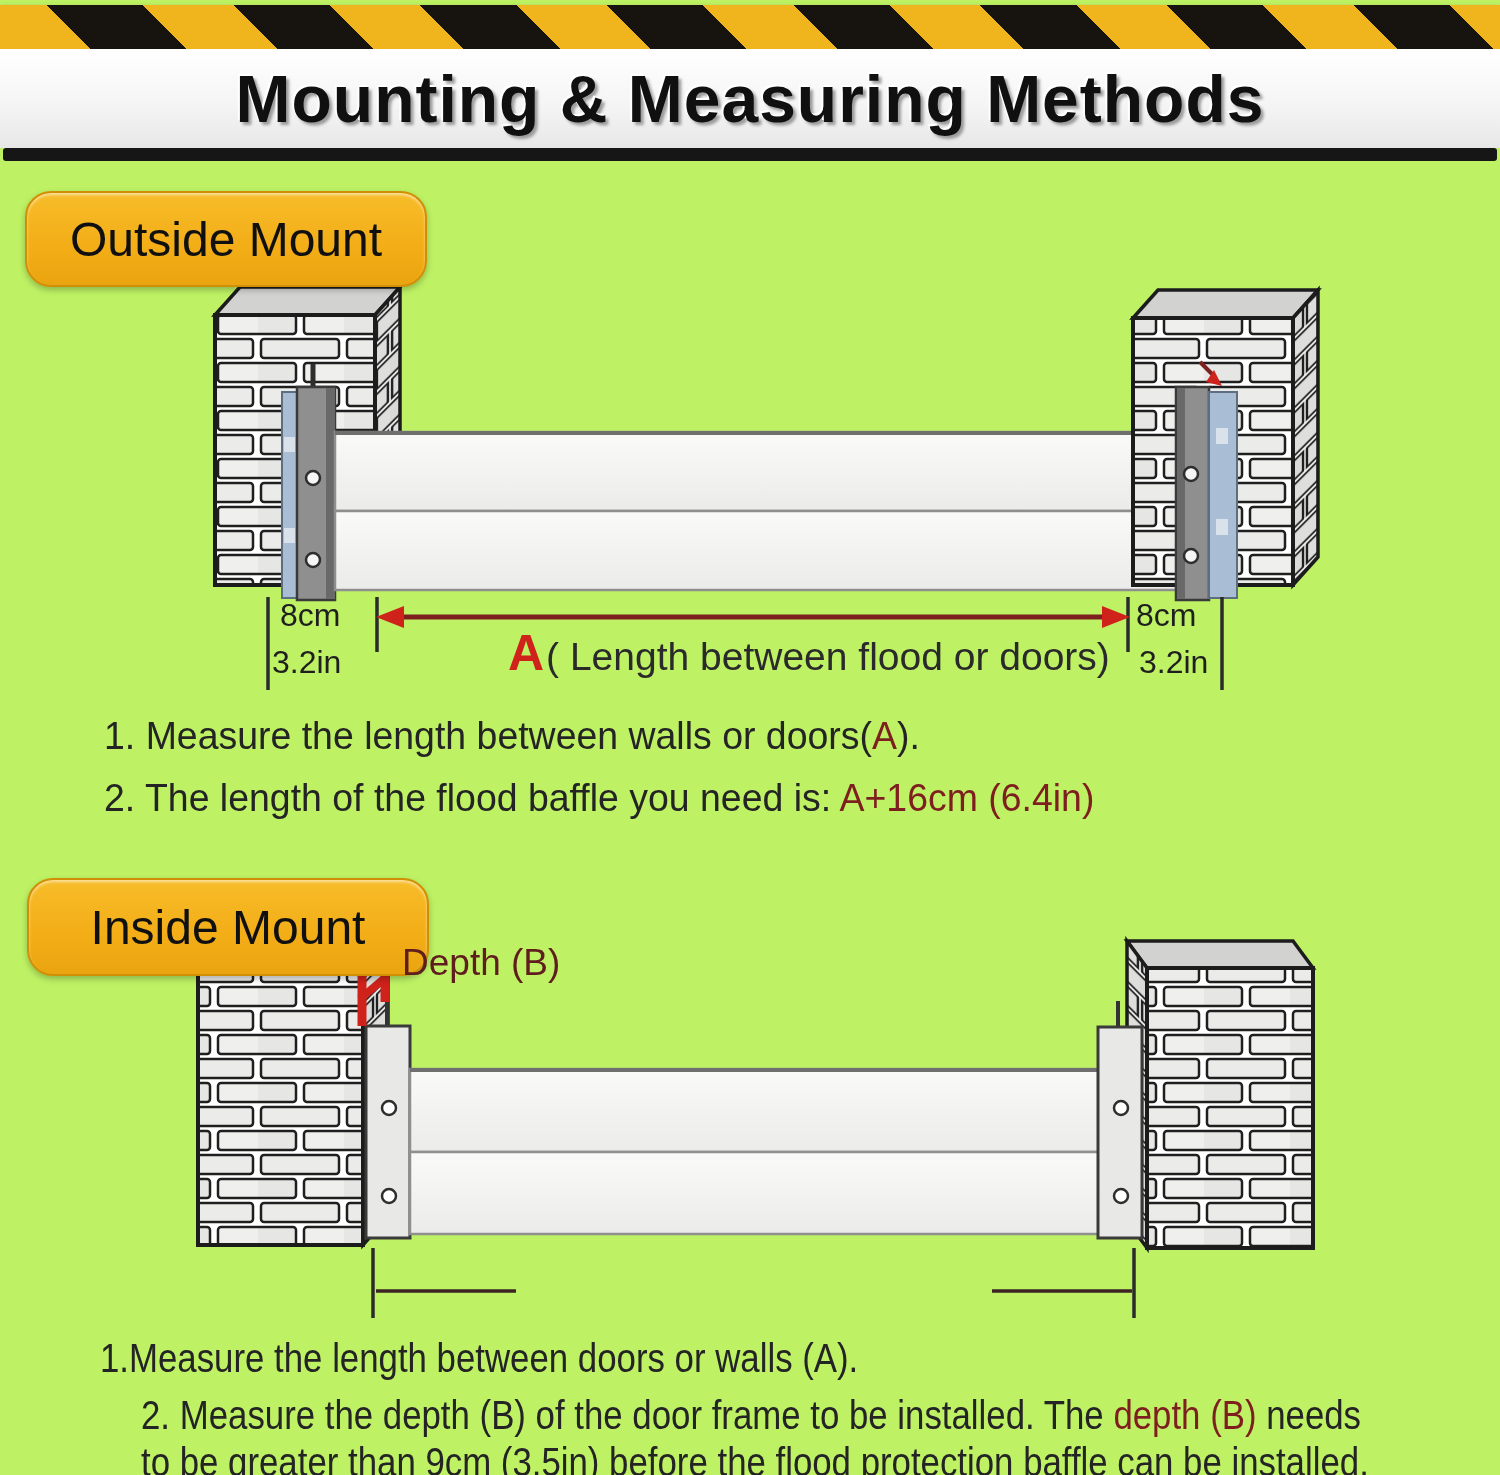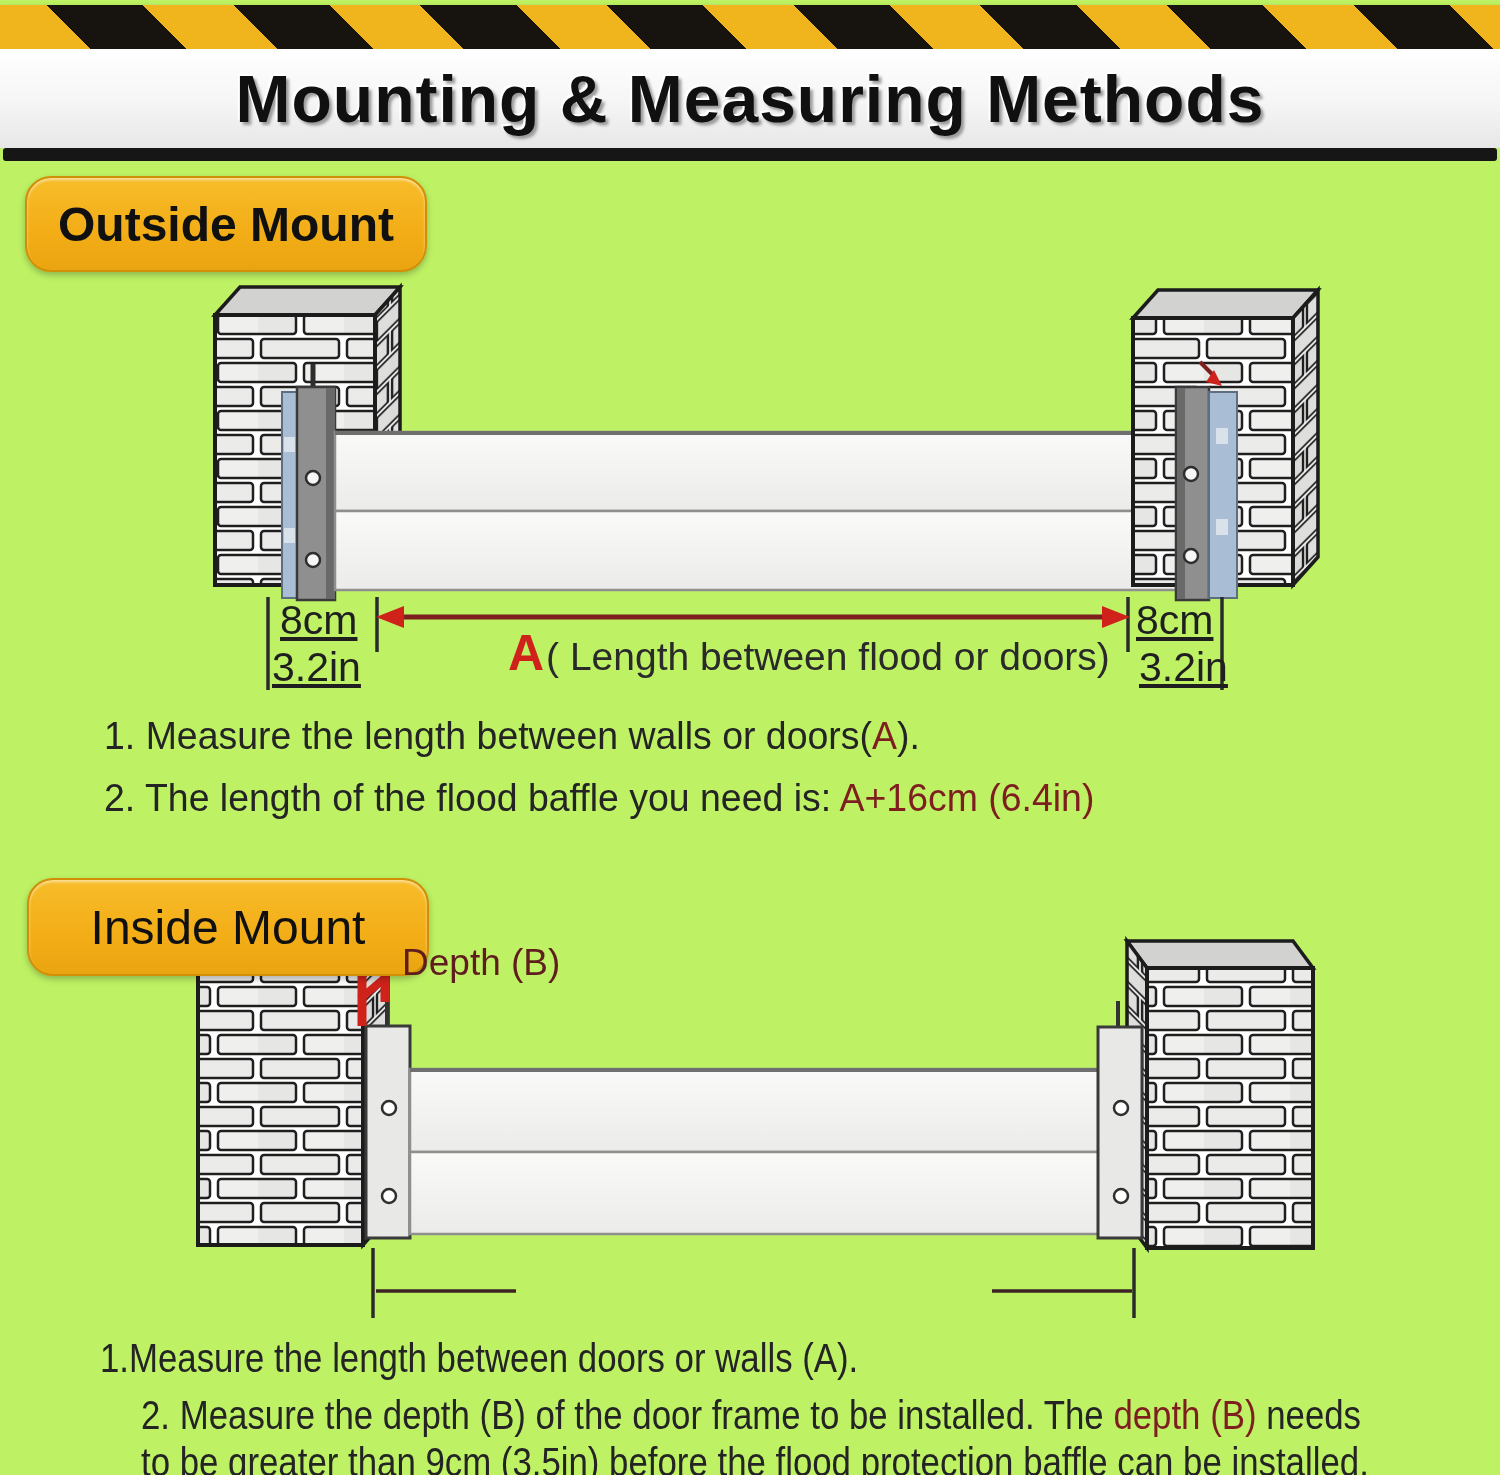--- a/index.html
+++ b/index.html
@@ -27,26 +27,26 @@
     background:#161616;border-radius:3px;
   }
   
   .badge{
     position:absolute;width:398px;display:flex;align-items:center;justify-content:center;
     background:linear-gradient(180deg,#f7bd2a 0%,var(--badge-yellow) 55%,#eaa40f 100%);
     border:2px solid #d18f06;border-radius:26px;
     box-shadow:0 3px 6px rgba(0,0,0,.25), inset 0 2px 3px rgba(255,255,255,.55);
     font-size:48px;color:#101010;
   }
-  .badge-outside{left:25px;top:176px;height:92px;font-weight:bold;}
+  .badge-outside{left:25px;top:191px;height:92px;}
   .badge-inside{left:27px;top:838px;height:94px;margin-top:40px;}
   
   .diagram-svg{position:absolute;left:0;top:0;}
   
-  .lbl{position:absolute;font-size:41px;color:#1f1f1f;white-space:nowrap;text-decoration:underline;}
+  .lbl{position:absolute;font-size:32px;color:#1f1f1f;white-space:nowrap;}
   .out-left-cm{left:280px;top:597px;}
   .out-left-in{left:272px;top:644px;}
   .out-right-cm{left:1136px;top:597px;}
   .out-right-in{left:1139px;top:644px;}
   .span-label{position:absolute;left:508px;top:624px;white-space:nowrap;font-size:39px;color:#2a2a2a;display:flex;align-items:baseline;}
   .span-label .a-red{color:var(--red);font-weight:bold;font-size:50px;margin-right:2px;}
   .steps-outside{position:absolute;left:104px;top:714px;}
   .steps-outside p{margin:0 0 18px 0;font-size:39px;color:#242424;white-space:nowrap;transform:scaleX(.96);transform-origin:left;}
   .em{color:var(--maroon);}
   .depth-label{position:absolute;left:402px;top:942px;display:flex;align-items:baseline;white-space:nowrap;}

